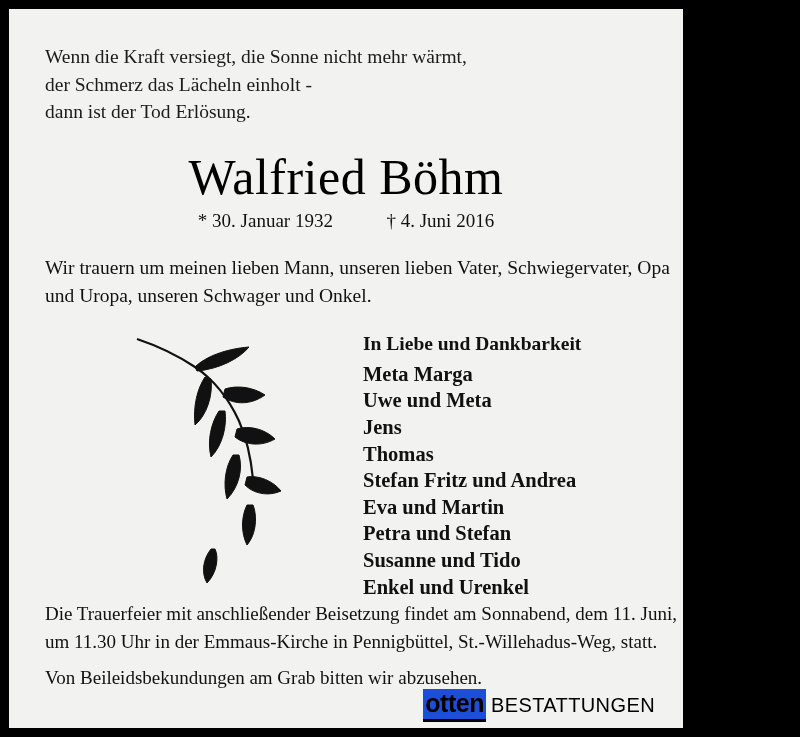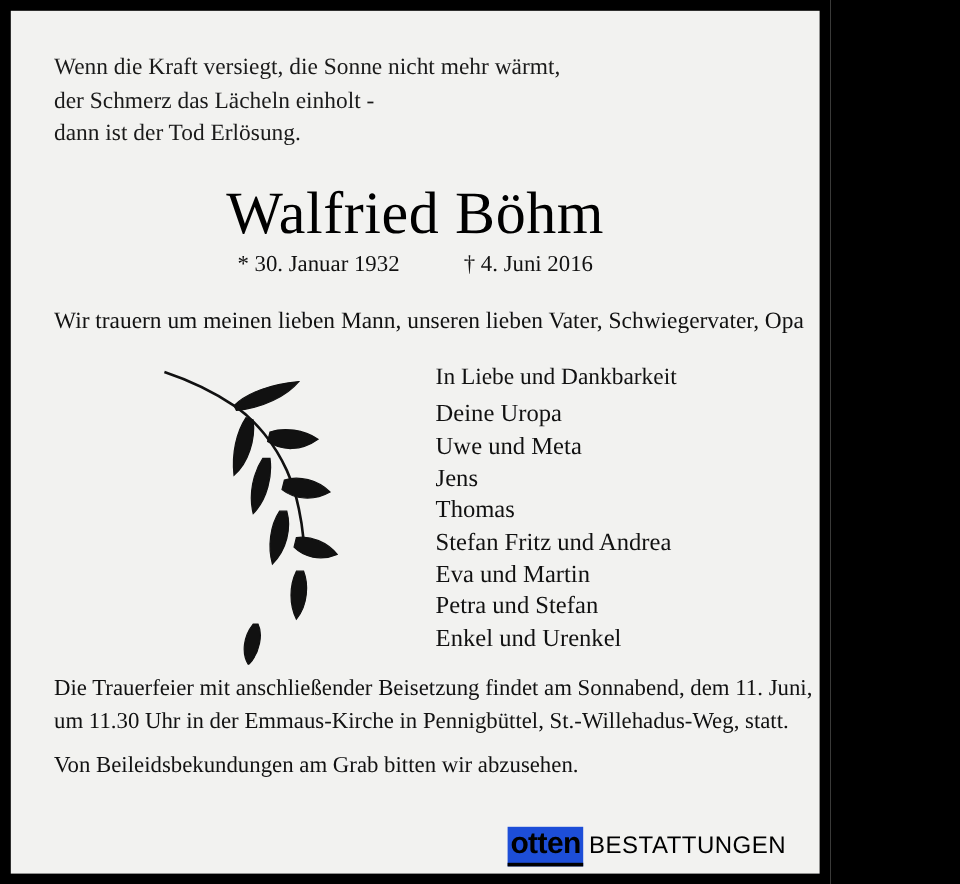--- a/index.html
+++ b/index.html
@@ -49,20 +49,21 @@
   .mourn {
     font-size: 19.5px;
     line-height: 1.45;
     margin: 0 0 18px 0;
   }
   .mourn div { white-space: pre; }
 
   .middle {
     position: relative;
     min-height: 260px;
+    font-weight: bold;
   }
   .branch {
     position: absolute;
     left: 88px;
     top: 4px;
     width: 170px;
     height: 250px;
   }
   .names {
     margin-left: 318px;
@@ -137,20 +138,21 @@
   <div class="name">Walfried Böhm</div>
 
   <div class="dates">
     <span>* 30. Januar 1932</span>
     <span class="sep"></span>
     <span>† 4. Juni 2016</span>
   </div>
 
   <div class="mourn">
     <div>Wir trauern um meinen lieben Mann, unseren lieben Vater, Schwiegervater, Opa</div>
+    <div>und Uropa, unseren Schwager und Onkel.</div>
   </div>
 
   <div class="middle">
 
     <div class="branch">
       <svg width="170" height="250" viewBox="0 0 170 250" xmlns="http://www.w3.org/2000/svg">
         <g fill="#111111" stroke="#111111">
           <path d="M4 6 C22 12 44 22 62 34 C80 46 96 66 106 88 C114 106 118 126 120 146" fill="none" stroke-width="2.2"></path>
           <path d="M62 34 C72 24 92 16 116 14 C106 26 86 36 64 38 Z"></path>
           <path d="M72 44 C64 56 60 74 62 92 C74 82 80 62 78 46 Z"></path>
@@ -161,27 +163,28 @@
           <path d="M114 144 C126 142 140 148 148 158 C134 164 120 160 112 152 Z"></path>
           <path d="M114 172 C108 184 108 200 114 212 C124 200 124 182 120 172 Z"></path>
           <path d="M66 224 C58 234 56 248 62 258 C72 248 74 232 70 224 Z" transform="translate(12,-8)"></path>
         </g>
       </svg>
     </div>
 
     <div class="names">
       <div class="intro">In Liebe und Dankbarkeit</div>
       <ul>
-        <li>Deine Uropa</li>
+        <li>Meta Marga</li>
         <li>Uwe und Meta</li>
         <li>Jens</li>
         <li>Thomas</li>
         <li>Stefan Fritz und Andrea</li>
         <li>Eva und Martin</li>
         <li>Petra und Stefan</li>
+        <li>Susanne und Tido</li>
         <li>Enkel und Urenkel</li>
       </ul>
     </div>
 
   </div>
 
 
   <div class="service">
     <div>Die Trauerfeier mit anschließender Beisetzung findet am Sonnabend, dem 11. Juni,</div>
     <div>um 11.30 Uhr in der Emmaus-Kirche in Pennigbüttel, St.-Willehadus-Weg, statt.</div>

